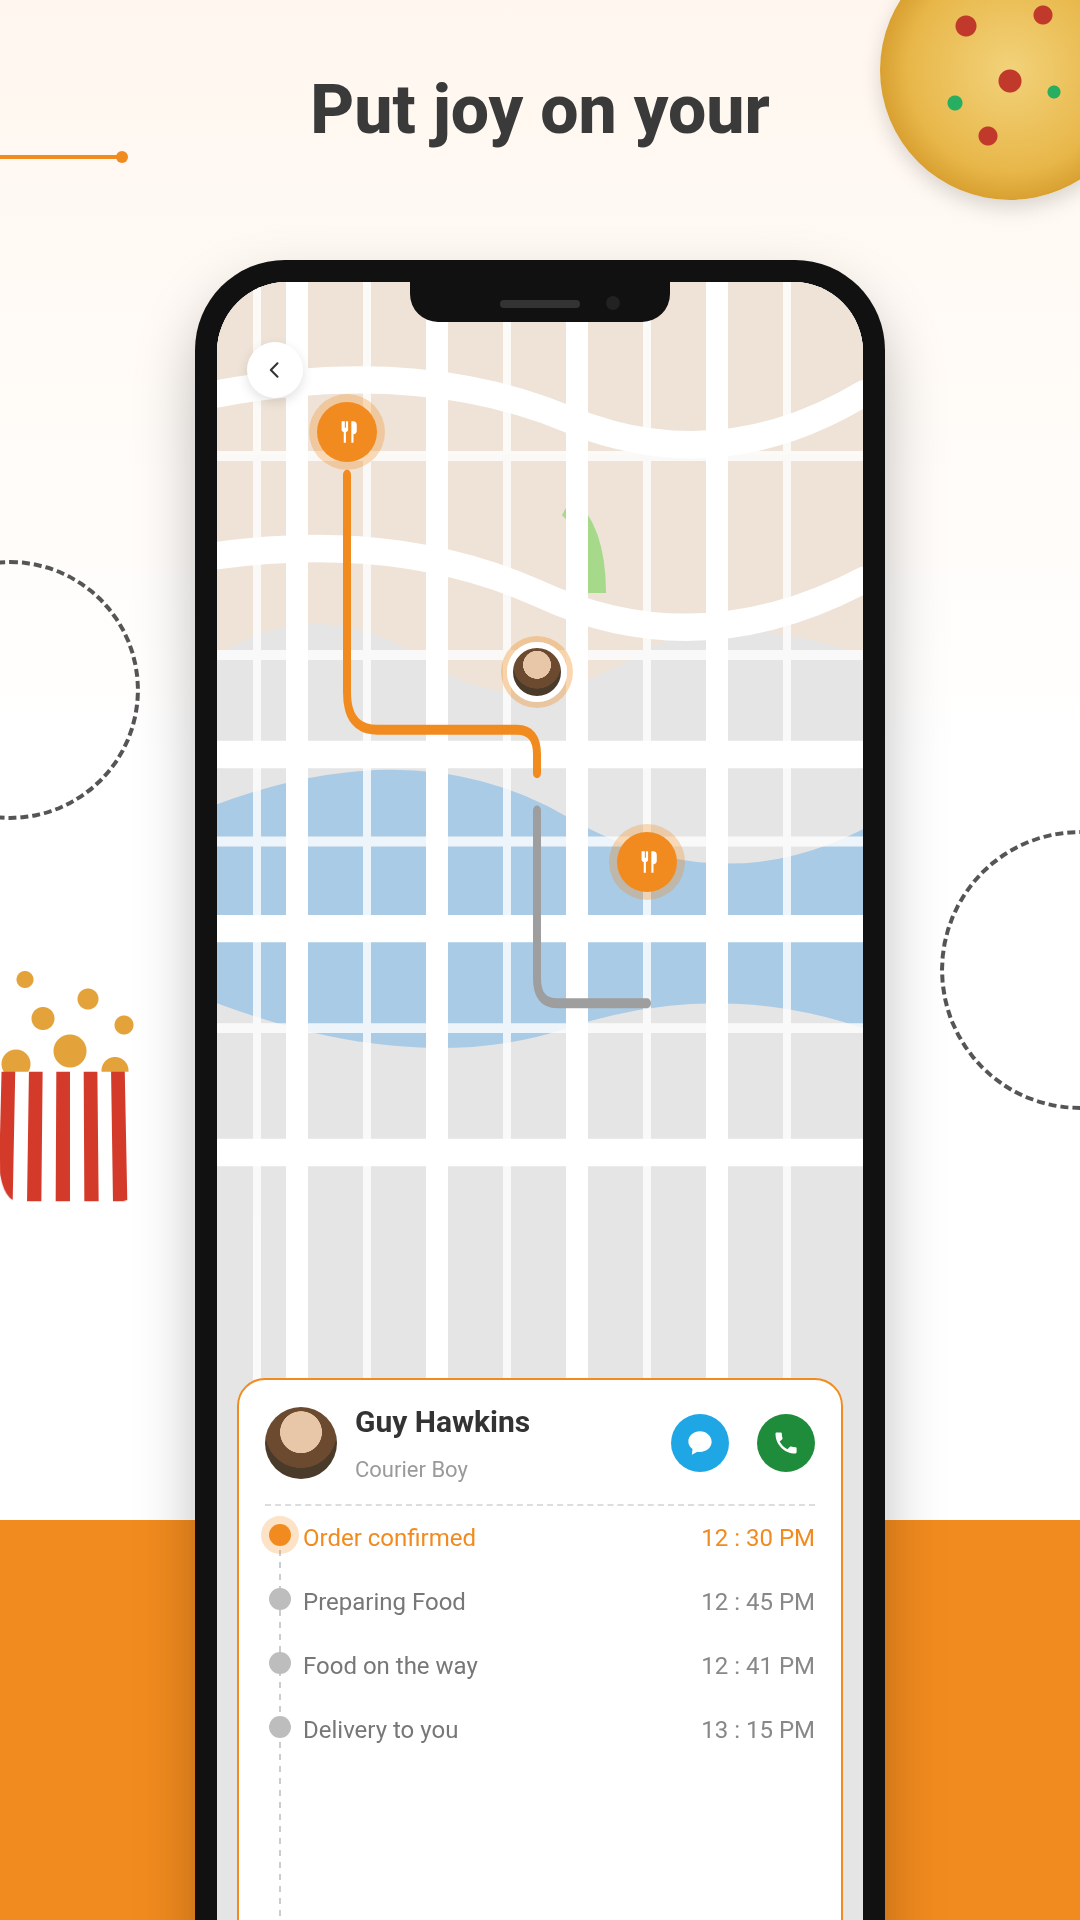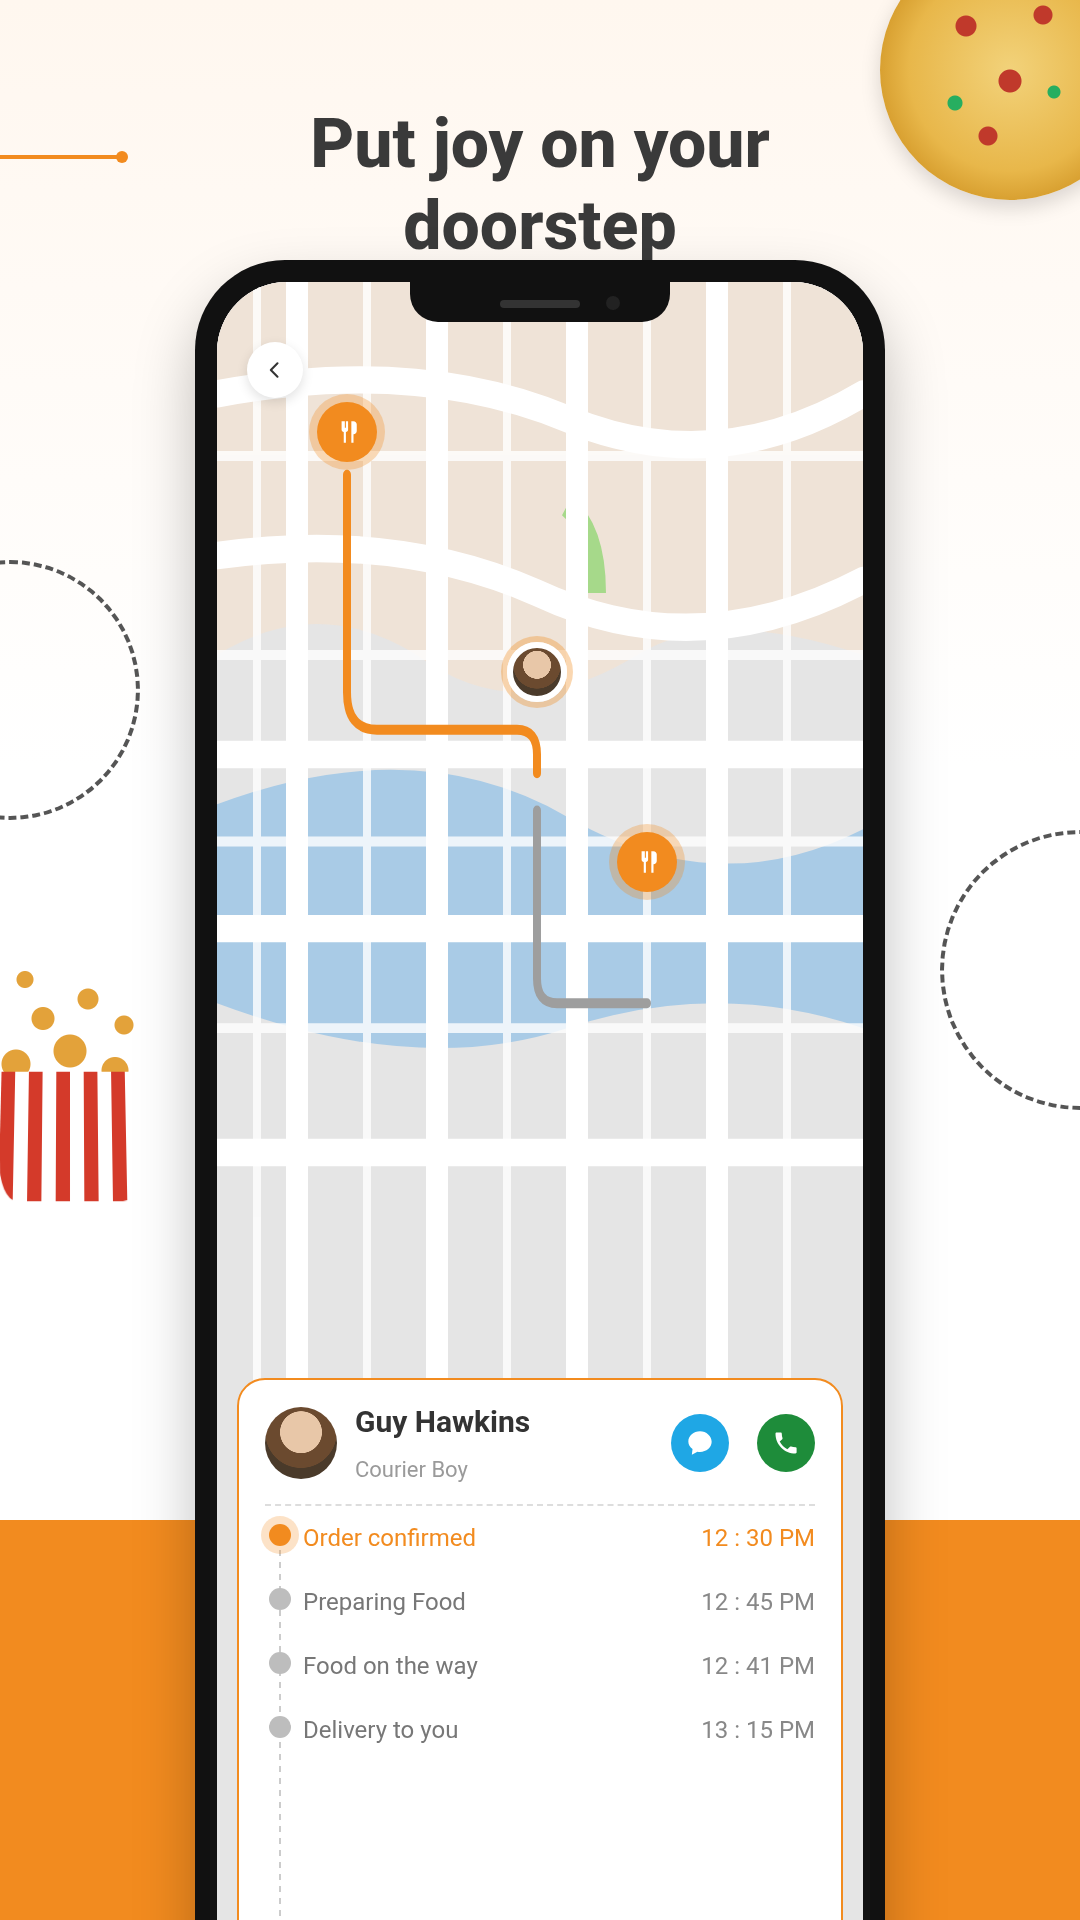--- a/index.html
+++ b/index.html
@@ -11,21 +11,20 @@
     position: relative;
     overflow: hidden;
   }
   .headline {
     text-align: center;
     font-size: 68px;
     font-weight: 800;
     color: #3a3a3a;
     line-height: 1.2;
     padding-top: 70px;
-    margin-top: 34px;
   }
   .pizza {
     position: absolute;
     top: -60px; right: -60px;
     width: 260px; height: 260px;
     border-radius: 50%;
     background: radial-gradient(circle at 50% 50%, #f2d27a 0%, #e8b74a 55%, #d49a2a 75%);
     box-shadow: 0 8px 20px rgba(0,0,0,0.15);
   }
   .pizza::before {
@@ -230,21 +229,20 @@
 </head>
 <body>
 
 <div class="accent-line"></div>
 <div class="pizza"></div>
 <div class="dashed-circle-l"></div>
 <div class="dashed-circle-r"></div>
 
 <h1 class="headline">
   <span>Put joy on your</span><br>
-  <span>doorstep</span>
 </h1>
 
 <div class="popcorn">
   <div class="kernels"></div>
   <div class="cup"></div>
 </div>
 
 <div class="orange-strip"></div>
 
 <div class="phone">

